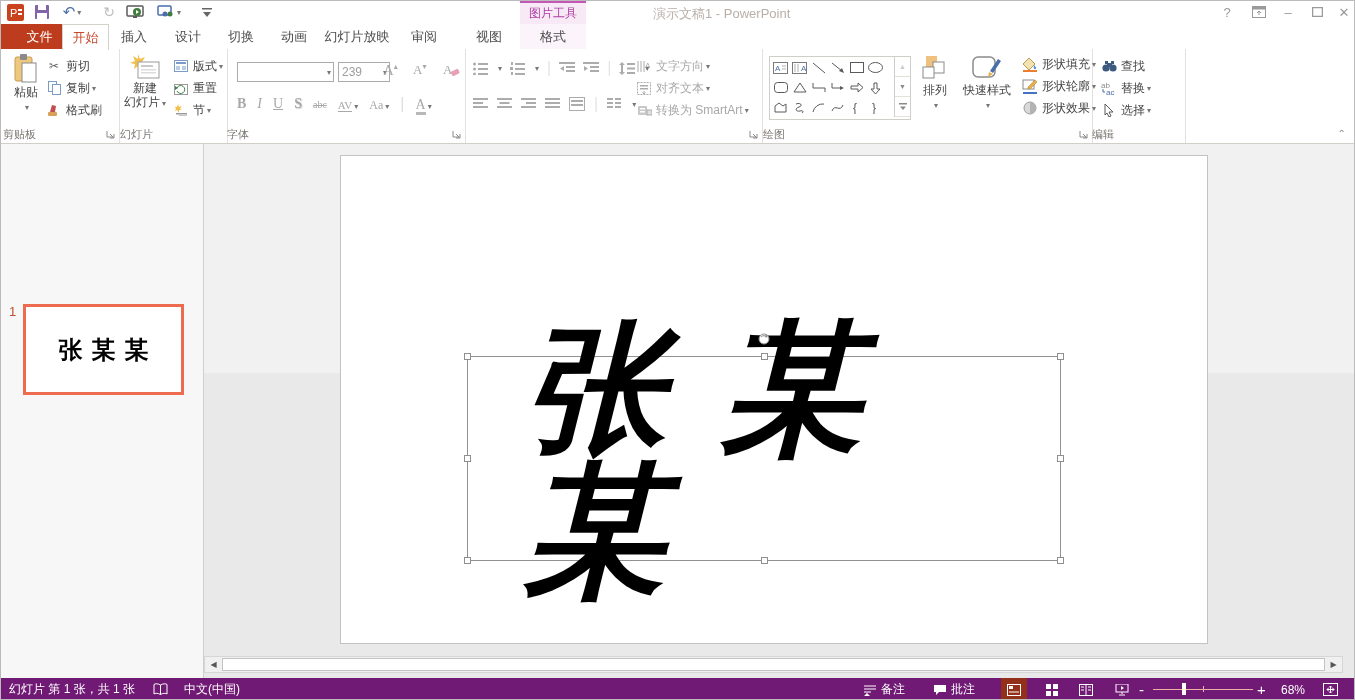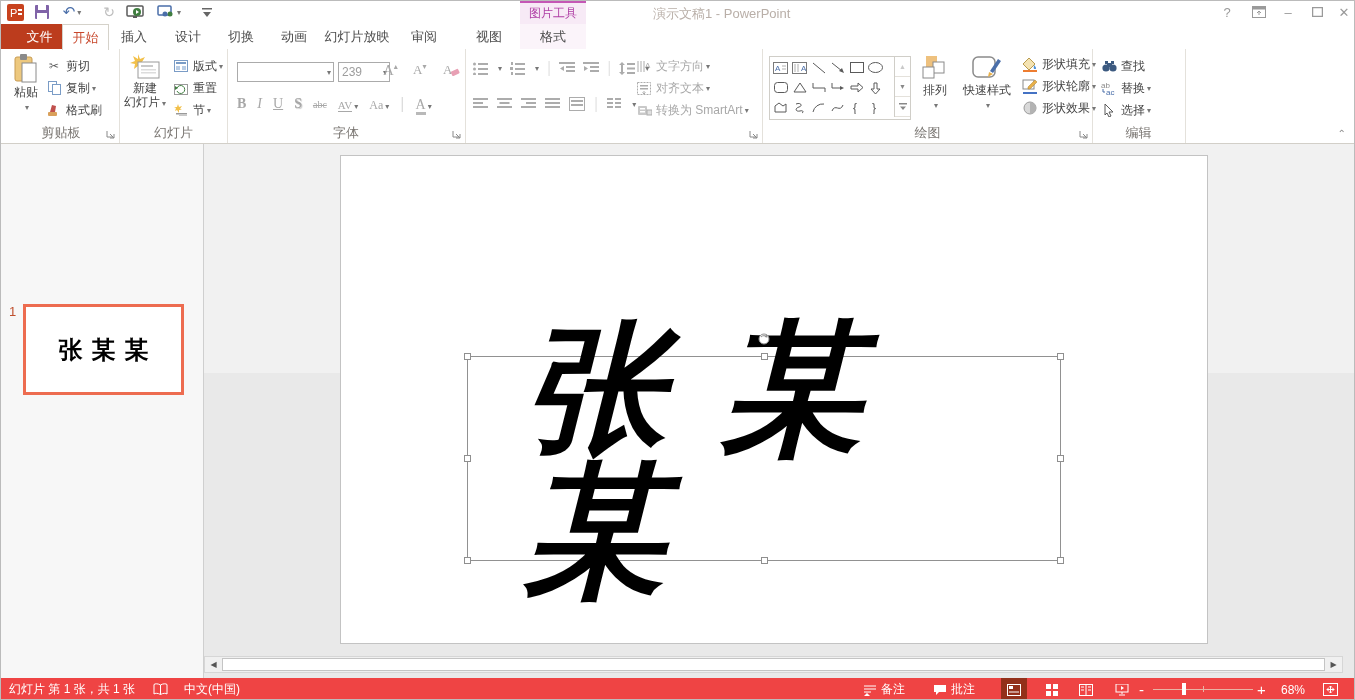--- a/index.html
+++ b/index.html
@@ -13,21 +13,21 @@
   .win-ctrl{position:absolute;top:0;height:23px;text-align:center;color:#9a9a9a;font-size:13px;line-height:23px;}
   
   .tabrow{position:absolute;top:23px;left:0;right:0;height:25px;background:#fff;border-bottom:1px solid #d5d2ca;}
   .ctx-tab-bg{position:absolute;top:0;left:519px;width:66px;height:25px;background:#fbf4fa;}
   .tab{position:absolute;top:0;height:25px;line-height:25px;font-size:13px;color:#4c4c4c;text-align:center;cursor:default;}
   .tab.file{background:#bc3c1d;color:#fff;left:0;width:57px;}
   .tab.active{background:#fff;border:1px solid #d5d2ca;border-bottom:none;color:#c8472b;height:26px;box-sizing:border-box;z-index:3;}
   
   .ribbon{position:absolute;top:48px;left:0;right:0;height:95px;background:#fff;border-bottom:1px solid #d2cfc8;box-sizing:border-box;}
   .group{position:absolute;top:0;height:94px;border-right:1px solid #e4e1db;}
-  .glabel{position:absolute;bottom:1px;left:0;right:0;text-align:center;font-size:13px;color:#7a7672;}
+  .glabel{position:absolute;bottom:1px;left:0;right:0;font-size:11px;color:#7a7672;}
   .launcher{position:absolute;bottom:3px;right:3px;width:10px;height:10px;}
   .bigbtn{position:absolute;top:3px;text-align:center;font-size:12px;color:#444;cursor:default;}
   .bigbtn .blbl{display:block;line-height:14px;}
   .sbtn{display:flex;align-items:center;height:22px;font-size:12px;color:#444;white-space:nowrap;cursor:default;}
   .sbtn .ic{width:18px;height:16px;display:inline-flex;align-items:center;justify-content:center;margin-right:3px;}
   .dd{font-size:8px;color:#777;margin-left:2px;}
   .dis{color:#a8a8a8 !important;}
   .combo{position:absolute;border:1px solid #ababab;background:#fff;height:20px;box-sizing:border-box;font-size:12px;color:#9d9d9d;display:flex;align-items:center;}
   .combo .dd{margin-left:auto;margin-right:2px;}
   .fmt-letter{font-size:14px;font-family:"Liberation Serif",serif;color:#a8a8a8;}
@@ -42,21 +42,21 @@
   .thumb{position:absolute;left:22px;top:160px;width:161px;height:91px;background:#fff;border:3px solid #ed6c50;box-sizing:border-box;display:flex;align-items:center;justify-content:center;}
   .thumb-txt{font-family:"DejaVu Serif","Liberation Serif",serif;font-weight:700;font-size:24px;letter-spacing:9px;padding-left:9px;color:#000;}
   .slide-num{position:absolute;left:8px;top:160px;font-size:13px;color:#c0502f;}
   .sel{position:absolute;left:466px;top:355px;width:594px;height:205px;border:1px solid #919191;box-sizing:border-box;display:flex;align-items:center;justify-content:center;}
   .caltxt{font-family:"DejaVu Serif","Liberation Serif",serif;font-weight:700;font-style:italic;font-size:142px;letter-spacing:55px;padding-left:55px;color:#000;line-height:1;}
   .handle{position:absolute;width:7px;height:7px;background:#fff;border:1px solid #8f8f8f;box-sizing:border-box;}
   .hscroll{position:absolute;left:203px;top:655px;width:1139px;height:17px;background:#f0f0f0;border:1px solid #d6d6d6;box-sizing:border-box;display:flex;}
   .hs-arrow{width:17px;height:15px;display:flex;align-items:center;justify-content:center;font-size:8px;color:#555;}
   .hs-thumb{flex:1;background:#fff;border:1px solid #c4c4c4;margin:1px 0;}
   
-  .statusbar{position:absolute;left:0;bottom:0;top:677px;right:0;background:#ef4444;color:#fff;font-size:12px;}
+  .statusbar{position:absolute;left:0;bottom:0;top:677px;right:0;background:#701a75;color:#fff;font-size:12px;}
   .sb-item{position:absolute;top:0;height:23px;display:flex;align-items:center;gap:4px;white-space:nowrap;}
   .viewbtn{width:26px;height:23px;display:flex;align-items:center;justify-content:center;}
   .viewbtn.on{background:#93301a;}
   .zoom-track{position:absolute;top:11px;width:100px;height:1px;background:#e8b3a4;}
   .zoom-handle{position:absolute;top:5px;width:4px;height:12px;background:#fff;}
   .ztick{position:absolute;top:8px;width:1px;height:6px;background:#e8b3a4;}
   svg{display:block;}
 </style>
 </head>
 <body>

